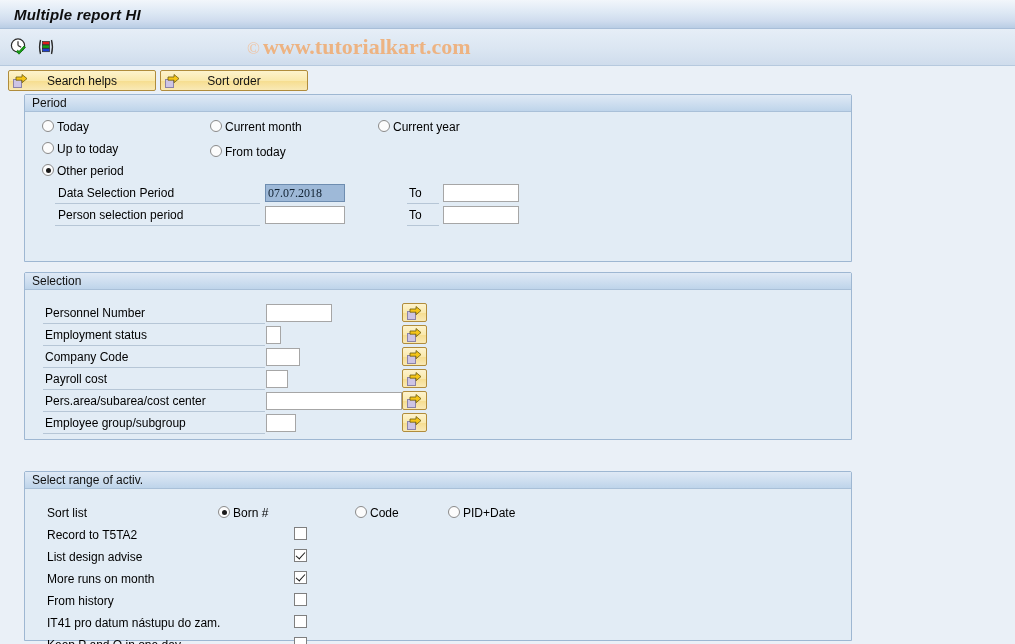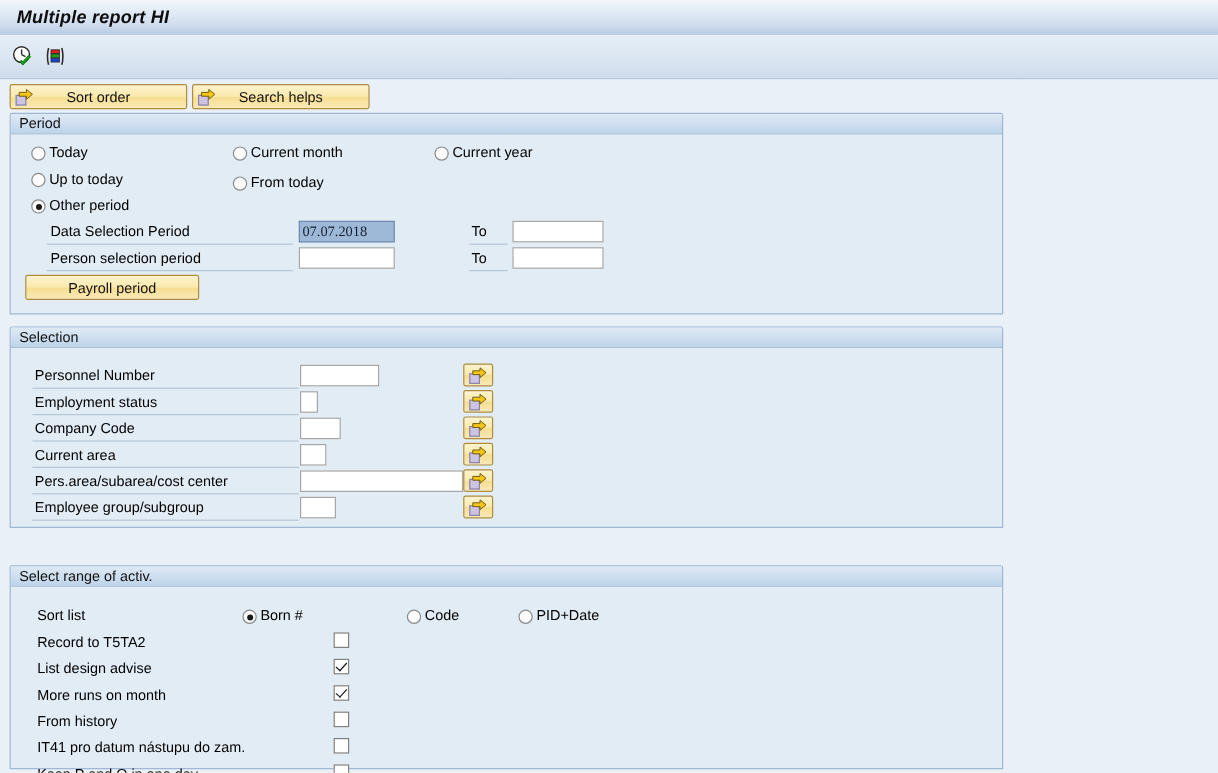--- a/index.html
+++ b/index.html
@@ -117,21 +117,21 @@
     width: 9px; height: 9px;
     background: #cdc4e4;
     border: 1px solid #8b83a8;
     box-sizing: border-box;
   }
   .arrow-ico svg { position: absolute; left: 2px; top: 0; }
 
   
   .panel {
     width: 828px;
-    margin-left: 8px;
+    margin-left: 24px;
     border: 1px solid #9eb7d2;
     border-radius: 2px 2px 0 0;
     background: #e2ecf5;
     box-sizing: border-box;
   }
   .panel-head {
     height: 17px;
     background: linear-gradient(to bottom, #dfe9f5 0%, #cfdff0 50%, #bed4ea 100%);
     border-bottom: 1px solid #a9c0d8;
     display: flex;
@@ -179,21 +179,21 @@
     content: "";
     position: absolute;
     left: 3px; top: 0px;
     width: 4px; height: 8px;
     border: solid #1b1b1b;
     border-width: 0 1.6px 1.6px 0;
     transform: rotate(42deg);
   }
   .radio-item {
     display: flex;
-    align-items: flex-end;
+    align-items: flex-start;
     gap: 3px;
     position: absolute;
     font-size: 12px;
     white-space: nowrap;
   }
 
   
   .fld {
     border: 1px solid #a6a6a6;
     background: #ffffff;
@@ -260,41 +260,44 @@
   </div>
   <div class="tb-icon" title="Get Variant">
     <svg width="20" height="20" viewBox="0 0 20 20">
       <path d="M4.5 3 Q2.6 10 4.5 17" fill="none" stroke="#2b2b2b" stroke-width="1.3"></path>
       <path d="M15.5 3 Q17.4 10 15.5 17" fill="none" stroke="#2b2b2b" stroke-width="1.3"></path>
       <rect x="6.5" y="4.5" width="7" height="3.2" fill="#e01b1b" stroke="#2b2b2b" stroke-width="0.7"></rect>
       <rect x="6.5" y="8" width="7" height="3.2" fill="#17a317" stroke="#2b2b2b" stroke-width="0.7"></rect>
       <rect x="6.5" y="11.5" width="7" height="3.2" fill="#1c3fd4" stroke="#2b2b2b" stroke-width="0.7"></rect>
     </svg>
   </div>
+  <div class="watermark">
+    <span class="cmark">©</span><span>www.tutorialkart.com</span>
+  </div>
 </div>
 
 <div class="buttonrow">
+  <div class="sapbtn w-search">
+    <span class="arrow-ico">
+      <span class="pg"></span>
+      <svg width="13" height="13" viewBox="0 0 13 13">
+        <path d="M1 4 L7 4 L7 1.5 L12 5.6 L7 9.7 L7 7.2 L1 7.2 Z" fill="#f5c518" stroke="#6b5a10" stroke-width="0.8" stroke-linejoin="round"></path>
+      </svg>
+    </span>
+    <span class="lbl">Search helps</span>
+  </div>
   <div class="sapbtn w-sort">
     <span class="arrow-ico">
       <span class="pg"></span>
       <svg width="13" height="13" viewBox="0 0 13 13">
         <path d="M1 4 L7 4 L7 1.5 L12 5.6 L7 9.7 L7 7.2 L1 7.2 Z" fill="#f5c518" stroke="#6b5a10" stroke-width="0.8" stroke-linejoin="round"></path>
       </svg>
     </span>
     <span class="lbl">Sort order</span>
   </div>
-  <div class="sapbtn w-search">
-    <span class="arrow-ico">
-      <span class="pg"></span>
-      <svg width="13" height="13" viewBox="0 0 13 13">
-        <path d="M1 4 L7 4 L7 1.5 L12 5.6 L7 9.7 L7 7.2 L1 7.2 Z" fill="#f5c518" stroke="#6b5a10" stroke-width="0.8" stroke-linejoin="round"></path>
-      </svg>
-    </span>
-    <span class="lbl">Search helps</span>
-  </div>
 </div>
 
 <div class="panel" style="height:168px;">
   <div class="panel-head">
     <span>Period</span>
   </div>
   <div class="panel-body" style="height:149px;">
 
     <div class="radio-item" style="left:17px; top:8px;">
       <span class="radio"></span>
@@ -330,23 +333,20 @@
     <div class="underline" style="left:382px; top:91px; width:32px;"></div>
     <input class="fld" style="left: 418px; top: 72px; width: 76px;" value="">
 
     <div class="lbl-abs" style="left:33px; top:96px;">Person selection period</div>
     <div class="underline" style="left:30px; top:113px; width:205px;"></div>
     <input class="fld" style="left: 240px; top: 94px; width: 80px;" value="">
     <div class="lbl-abs" style="left:384px; top:96px;">To</div>
     <div class="underline" style="left:382px; top:113px; width:32px;"></div>
     <input class="fld" style="left: 418px; top: 94px; width: 76px;" value="">
 
-    <div class="sapbtn payroll-btn" style="top:117px;">
-      <span class="lbl">Payroll period</span>
-    </div>
   </div>
 </div>
 
 <div style="height:10px;"></div>
 
 <div class="panel" style="height:168px;">
   <div class="panel-head">
     <span>Selection</span>
   </div>
   <div class="panel-body" style="height:149px;">
@@ -380,21 +380,21 @@
     <input class="fld" style="left: 241px; top: 58px; width: 34px;" value="">
     <div class="msbtn" style="left:377px; top:57px;">
       <span class="arrow-ico">
         <span class="pg"></span>
         <svg width="13" height="13" viewBox="0 0 13 13">
             <path d="M1 4 L7 4 L7 1.5 L12 5.6 L7 9.7 L7 7.2 L1 7.2 Z" fill="#f5c518" stroke="#6b5a10" stroke-width="0.8" stroke-linejoin="round"></path>
           </svg>
       </span>
     </div>
 
-    <div class="lbl-abs" style="left:20px; top:82px;">Current area</div>
+    <div class="lbl-abs" style="left:20px; top:82px;">Payroll cost</div>
     <div class="underline" style="left:18px; top:99px; width:222px;"></div>
     <input class="fld" style="left: 241px; top: 80px; width: 22px;" value="">
     <div class="msbtn" style="left:377px; top:79px;">
       <span class="arrow-ico">
         <span class="pg"></span>
         <svg width="13" height="13" viewBox="0 0 13 13">
             <path d="M1 4 L7 4 L7 1.5 L12 5.6 L7 9.7 L7 7.2 L1 7.2 Z" fill="#f5c518" stroke="#6b5a10" stroke-width="0.8" stroke-linejoin="round"></path>
           </svg>
       </span>
     </div>

